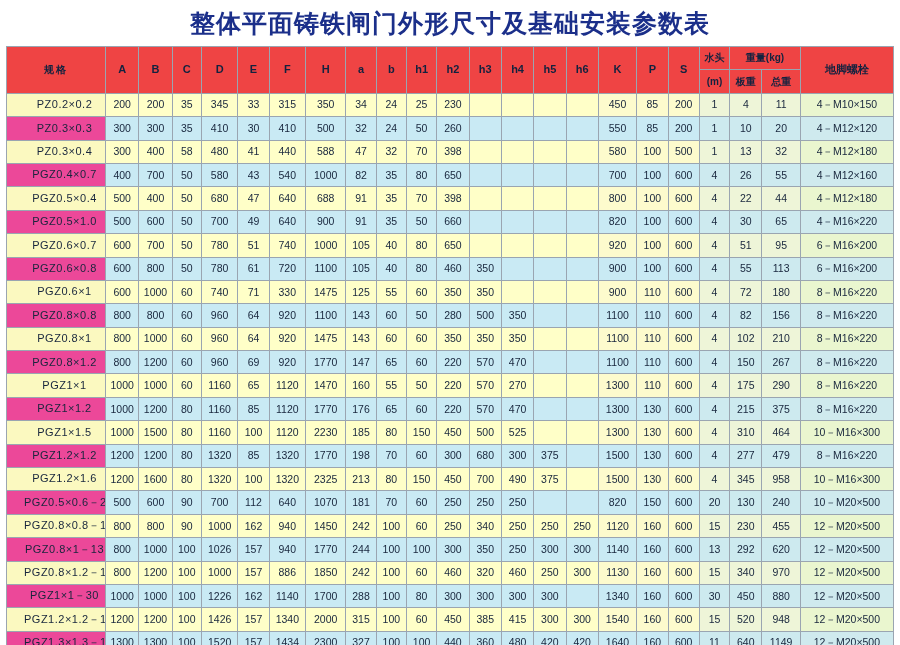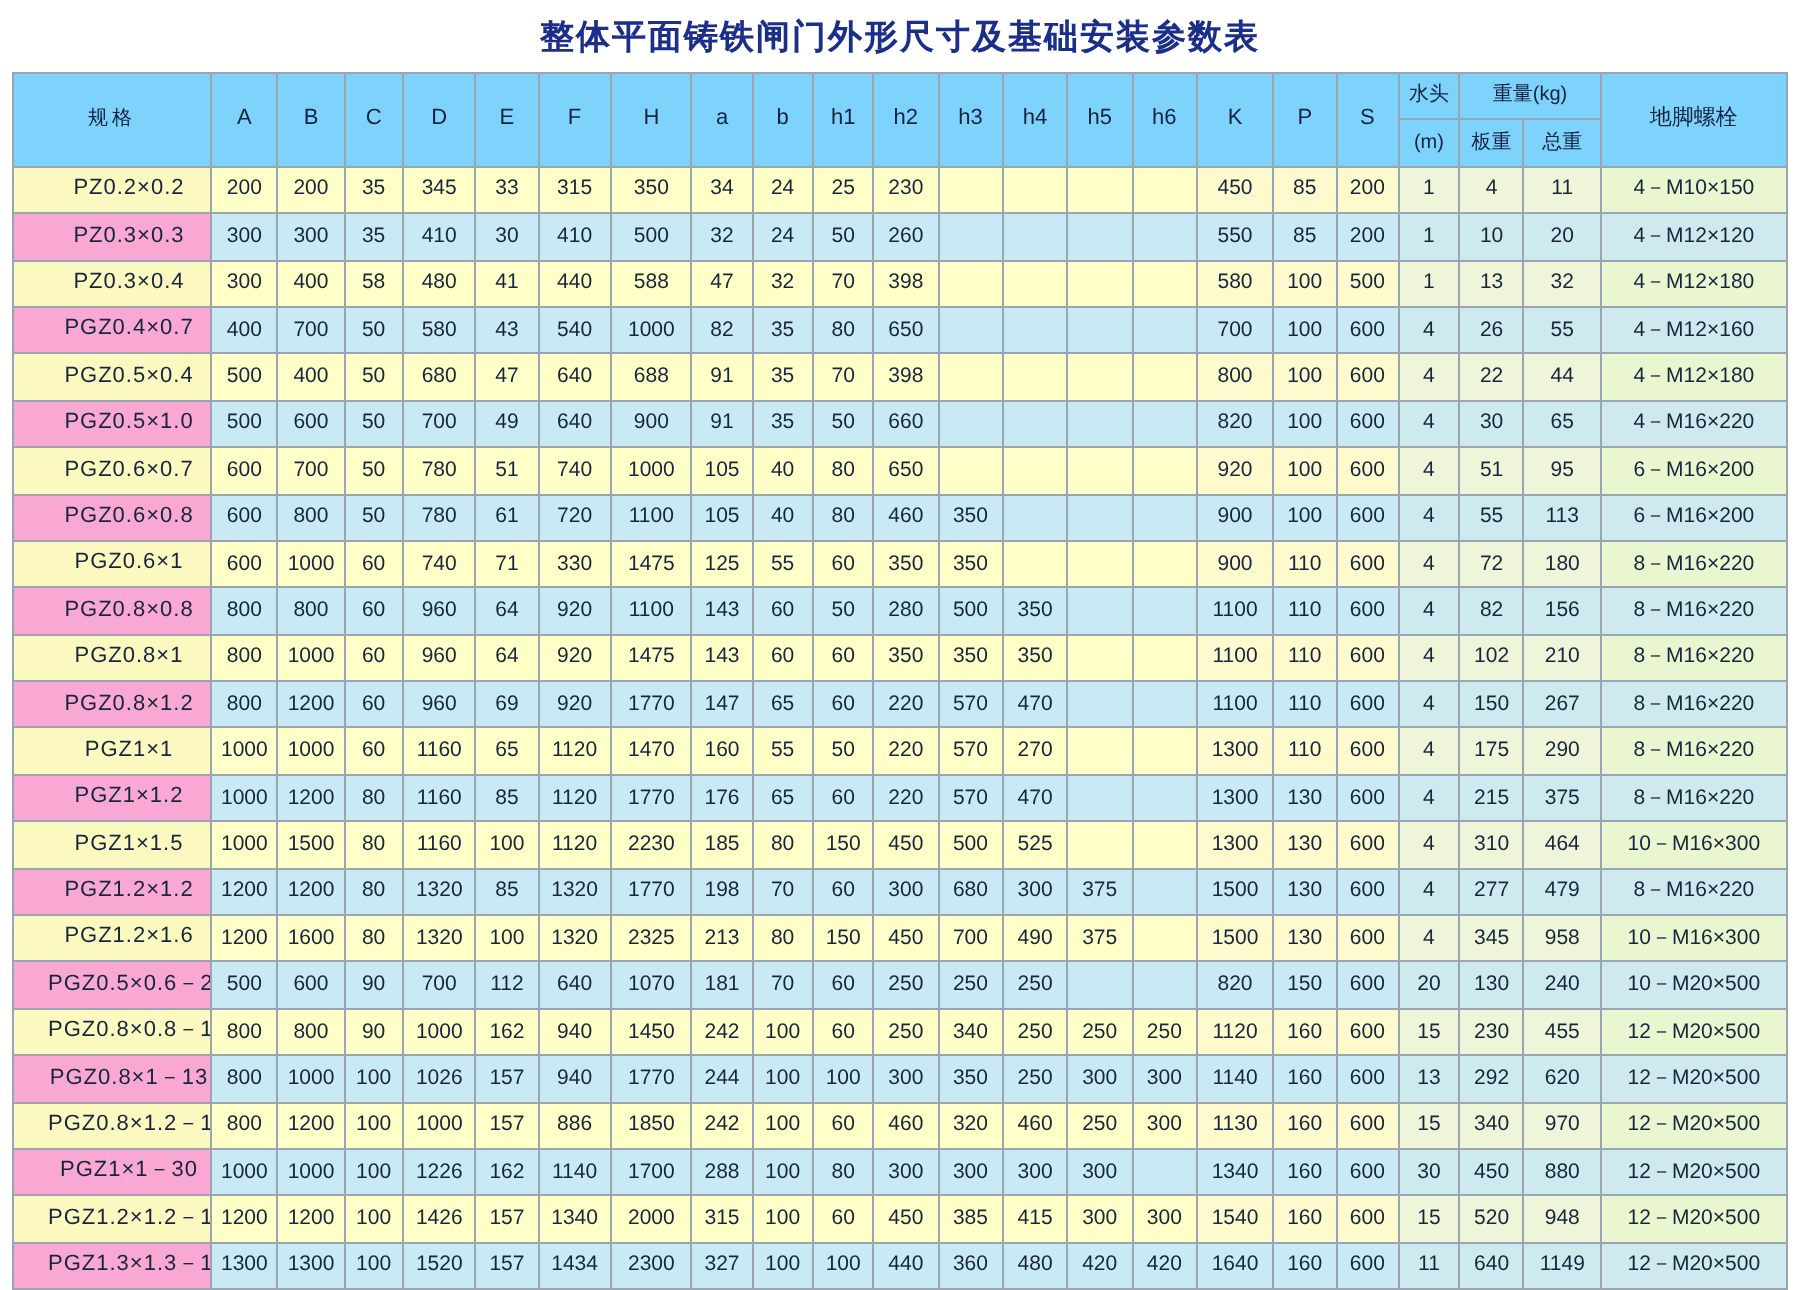--- a/index.html
+++ b/index.html
@@ -8,21 +8,21 @@
     background:#ffffff;
     font-family:"Liberation Sans", sans-serif;
     color:#1b1b1b;
     overflow:hidden;
   }
   #wrap{position:relative;width:900px;height:645px;box-sizing:border-box;padding:0 6px;}
   h1.title{
     margin:0;
     padding:7px 0 6px 0;
     text-align:center;
-    font-size:17px;
+    font-size:25px;
     font-weight:bold;
     color:#1b2f8a;
     letter-spacing:1px;
     font-family:"DejaVu Sans","Liberation Sans",sans-serif;
   }
   table{
     border-collapse:collapse;
     width:888px;
     margin:0 auto;
     table-layout:fixed;
@@ -32,35 +32,35 @@
     border:1px solid #9aa5b1;
     text-align:center;
     vertical-align:middle;
     padding:0;
     height:22.4px;
     line-height:1.05;
     overflow:hidden;
     white-space:nowrap;
   }
   thead th{
-    background:#7dd3fc;
-    font-weight:normal;
+    background:#ef4444;
+    font-weight:bold;
     font-size:11px;
     color:#12223f;
   }
   thead th.spec{font-size:10px;letter-spacing:2px;}
   thead th.smallhead{font-size:10px;line-height:1.15;}
   tbody td{font-size:10.5px;color:#17253c;}
   tbody tr.even td{background:#ffffc8;}
   tbody tr.odd  td{background:#c9eaf4;}
   tbody td.c-spec{font-size:11px;letter-spacing:0.5px;padding-left:17px;}
   tbody td.c-bolt{font-size:10.5px;}
   
   tbody tr.even td.c-spec{background:#fbf9c0;}
-  tbody tr.odd  td.c-spec{background:#f9a8d4;}
+  tbody tr.odd  td.c-spec{background:#ec4899;}
   tbody tr.even td.c-k,tbody tr.even td.c-p,tbody tr.even td.c-s{background:#fdfbcd;}
   tbody tr.even td.c-hm,tbody tr.even td.c-bz,tbody tr.even td.c-zz{background:#eef5d8;}
   tbody tr.odd td.c-hm,tbody tr.odd td.c-bz,tbody tr.odd td.c-zz{background:#cdeaef;}
   tbody tr.even td.c-bolt{background:#eaf6cf;}
   tbody tr.odd  td.c-bolt{background:#cfeaee;}
 </style>
 </head>
 <body>
 
 <div id="wrap">

